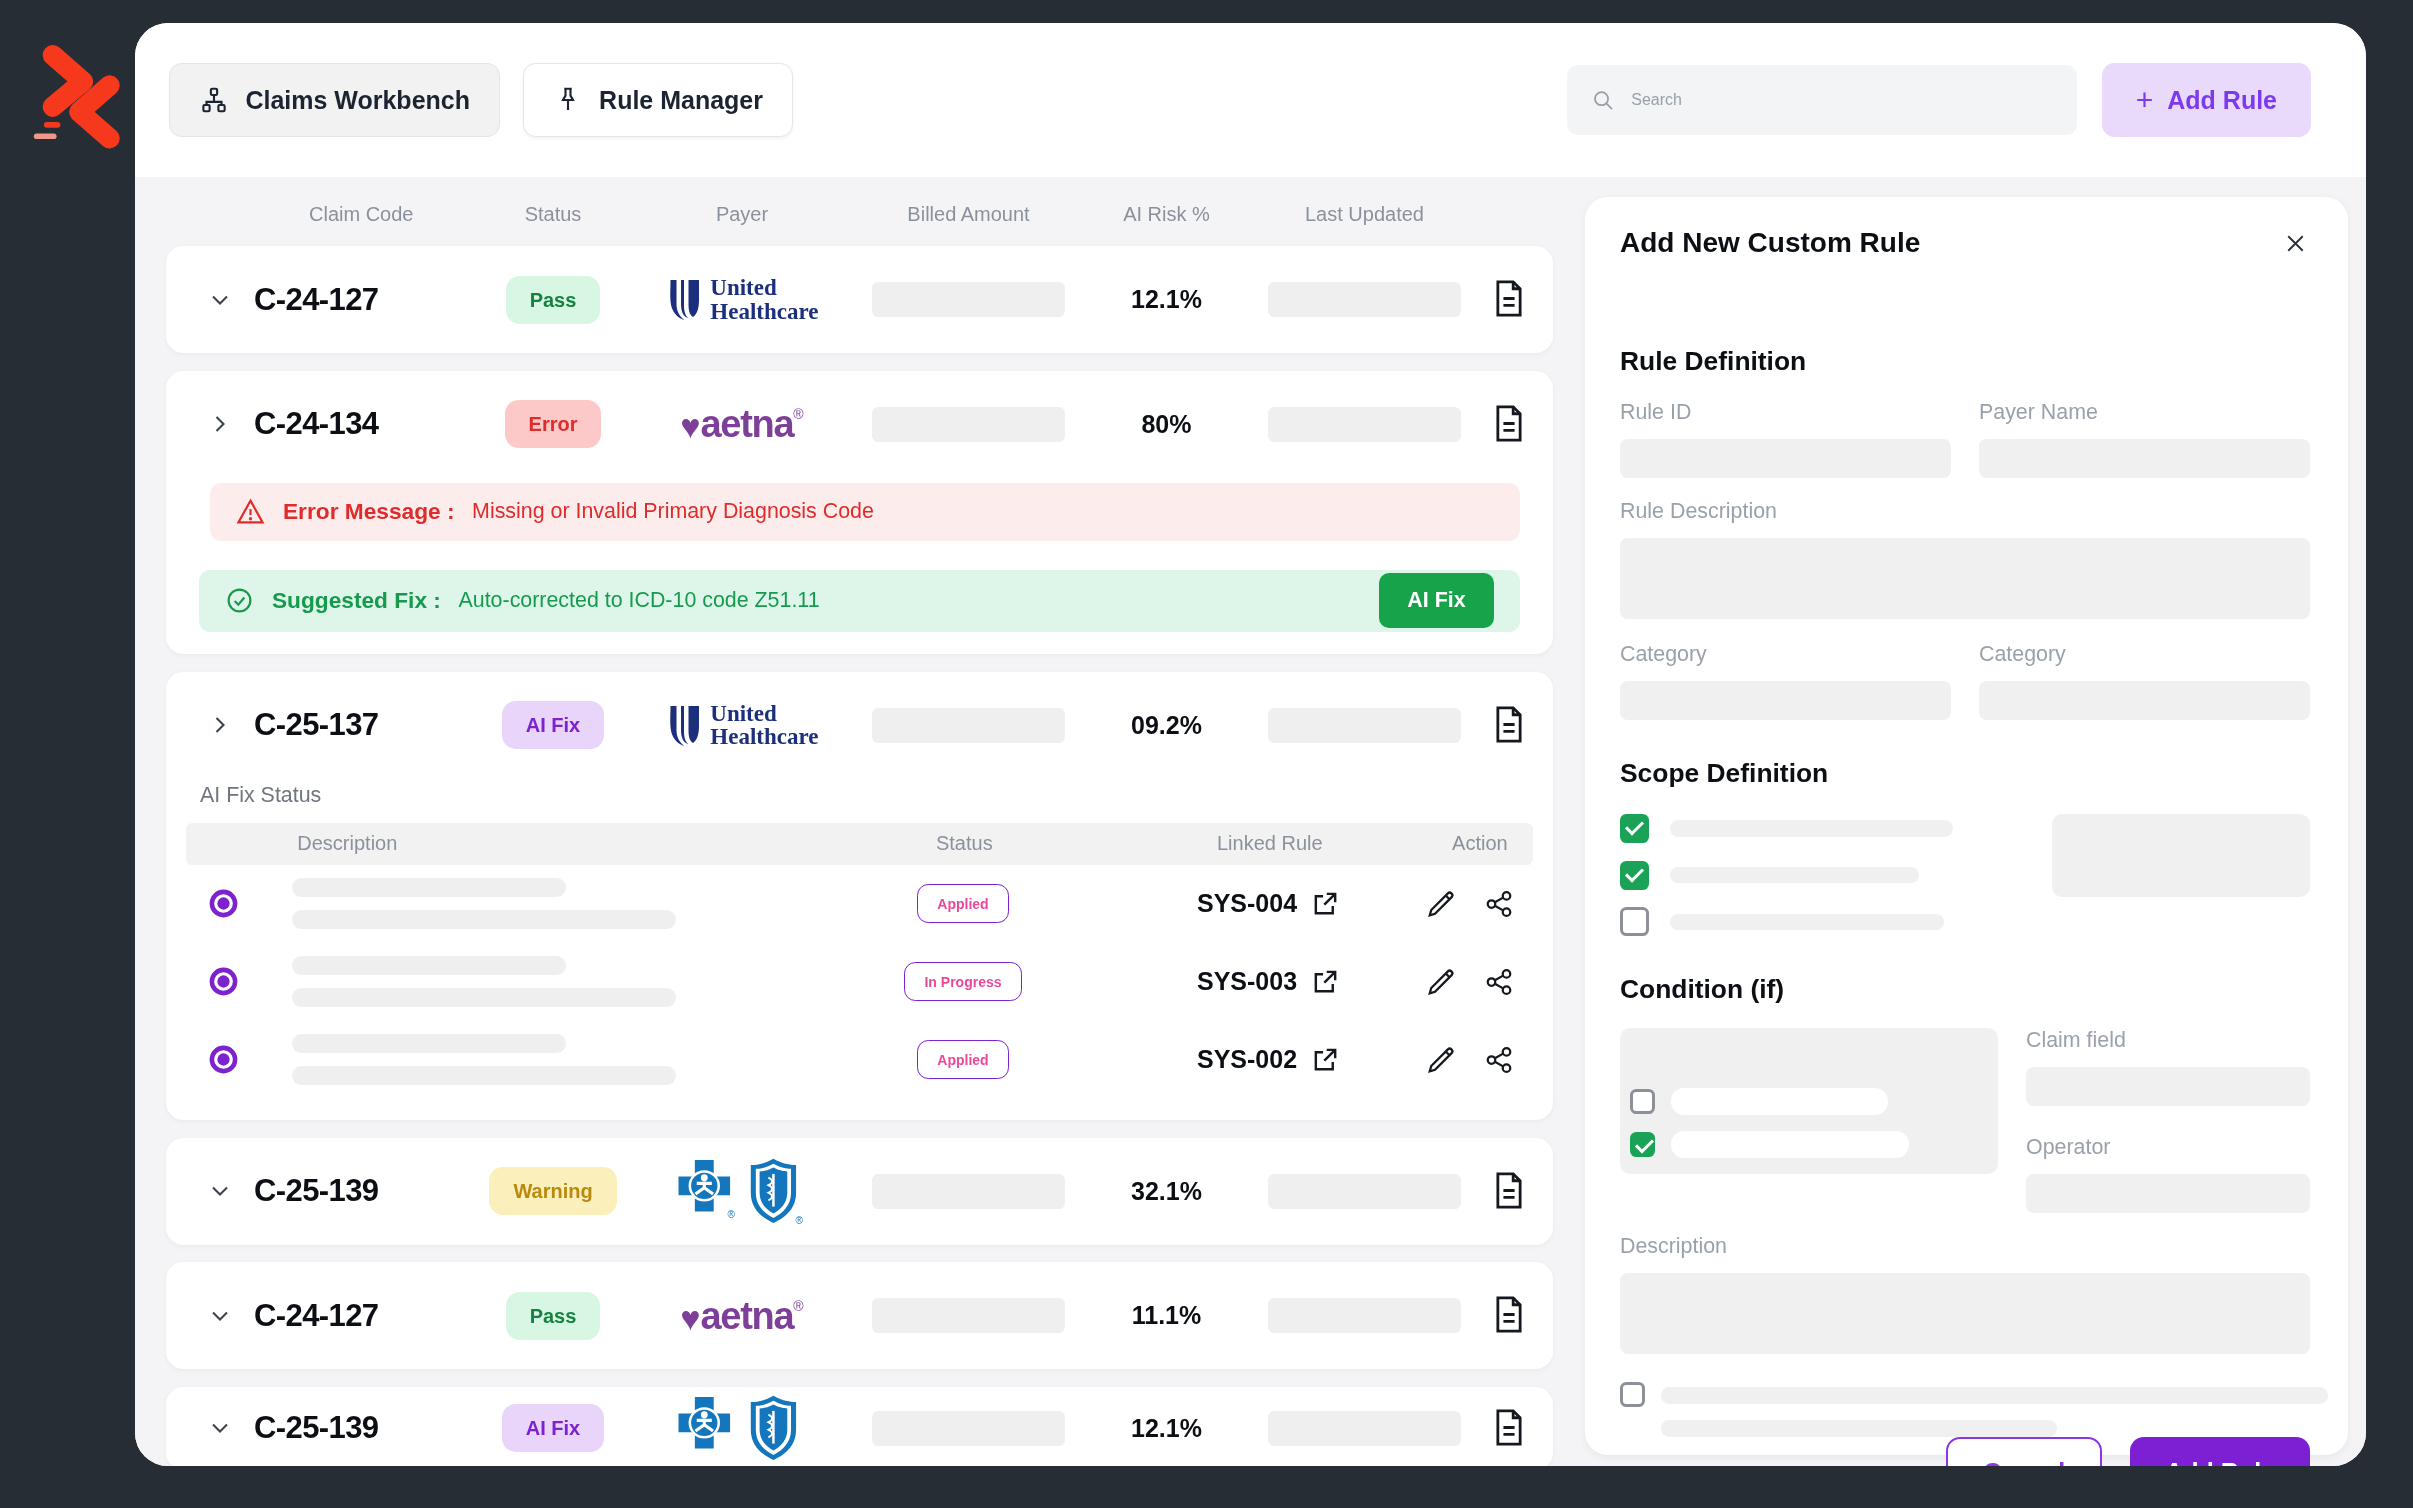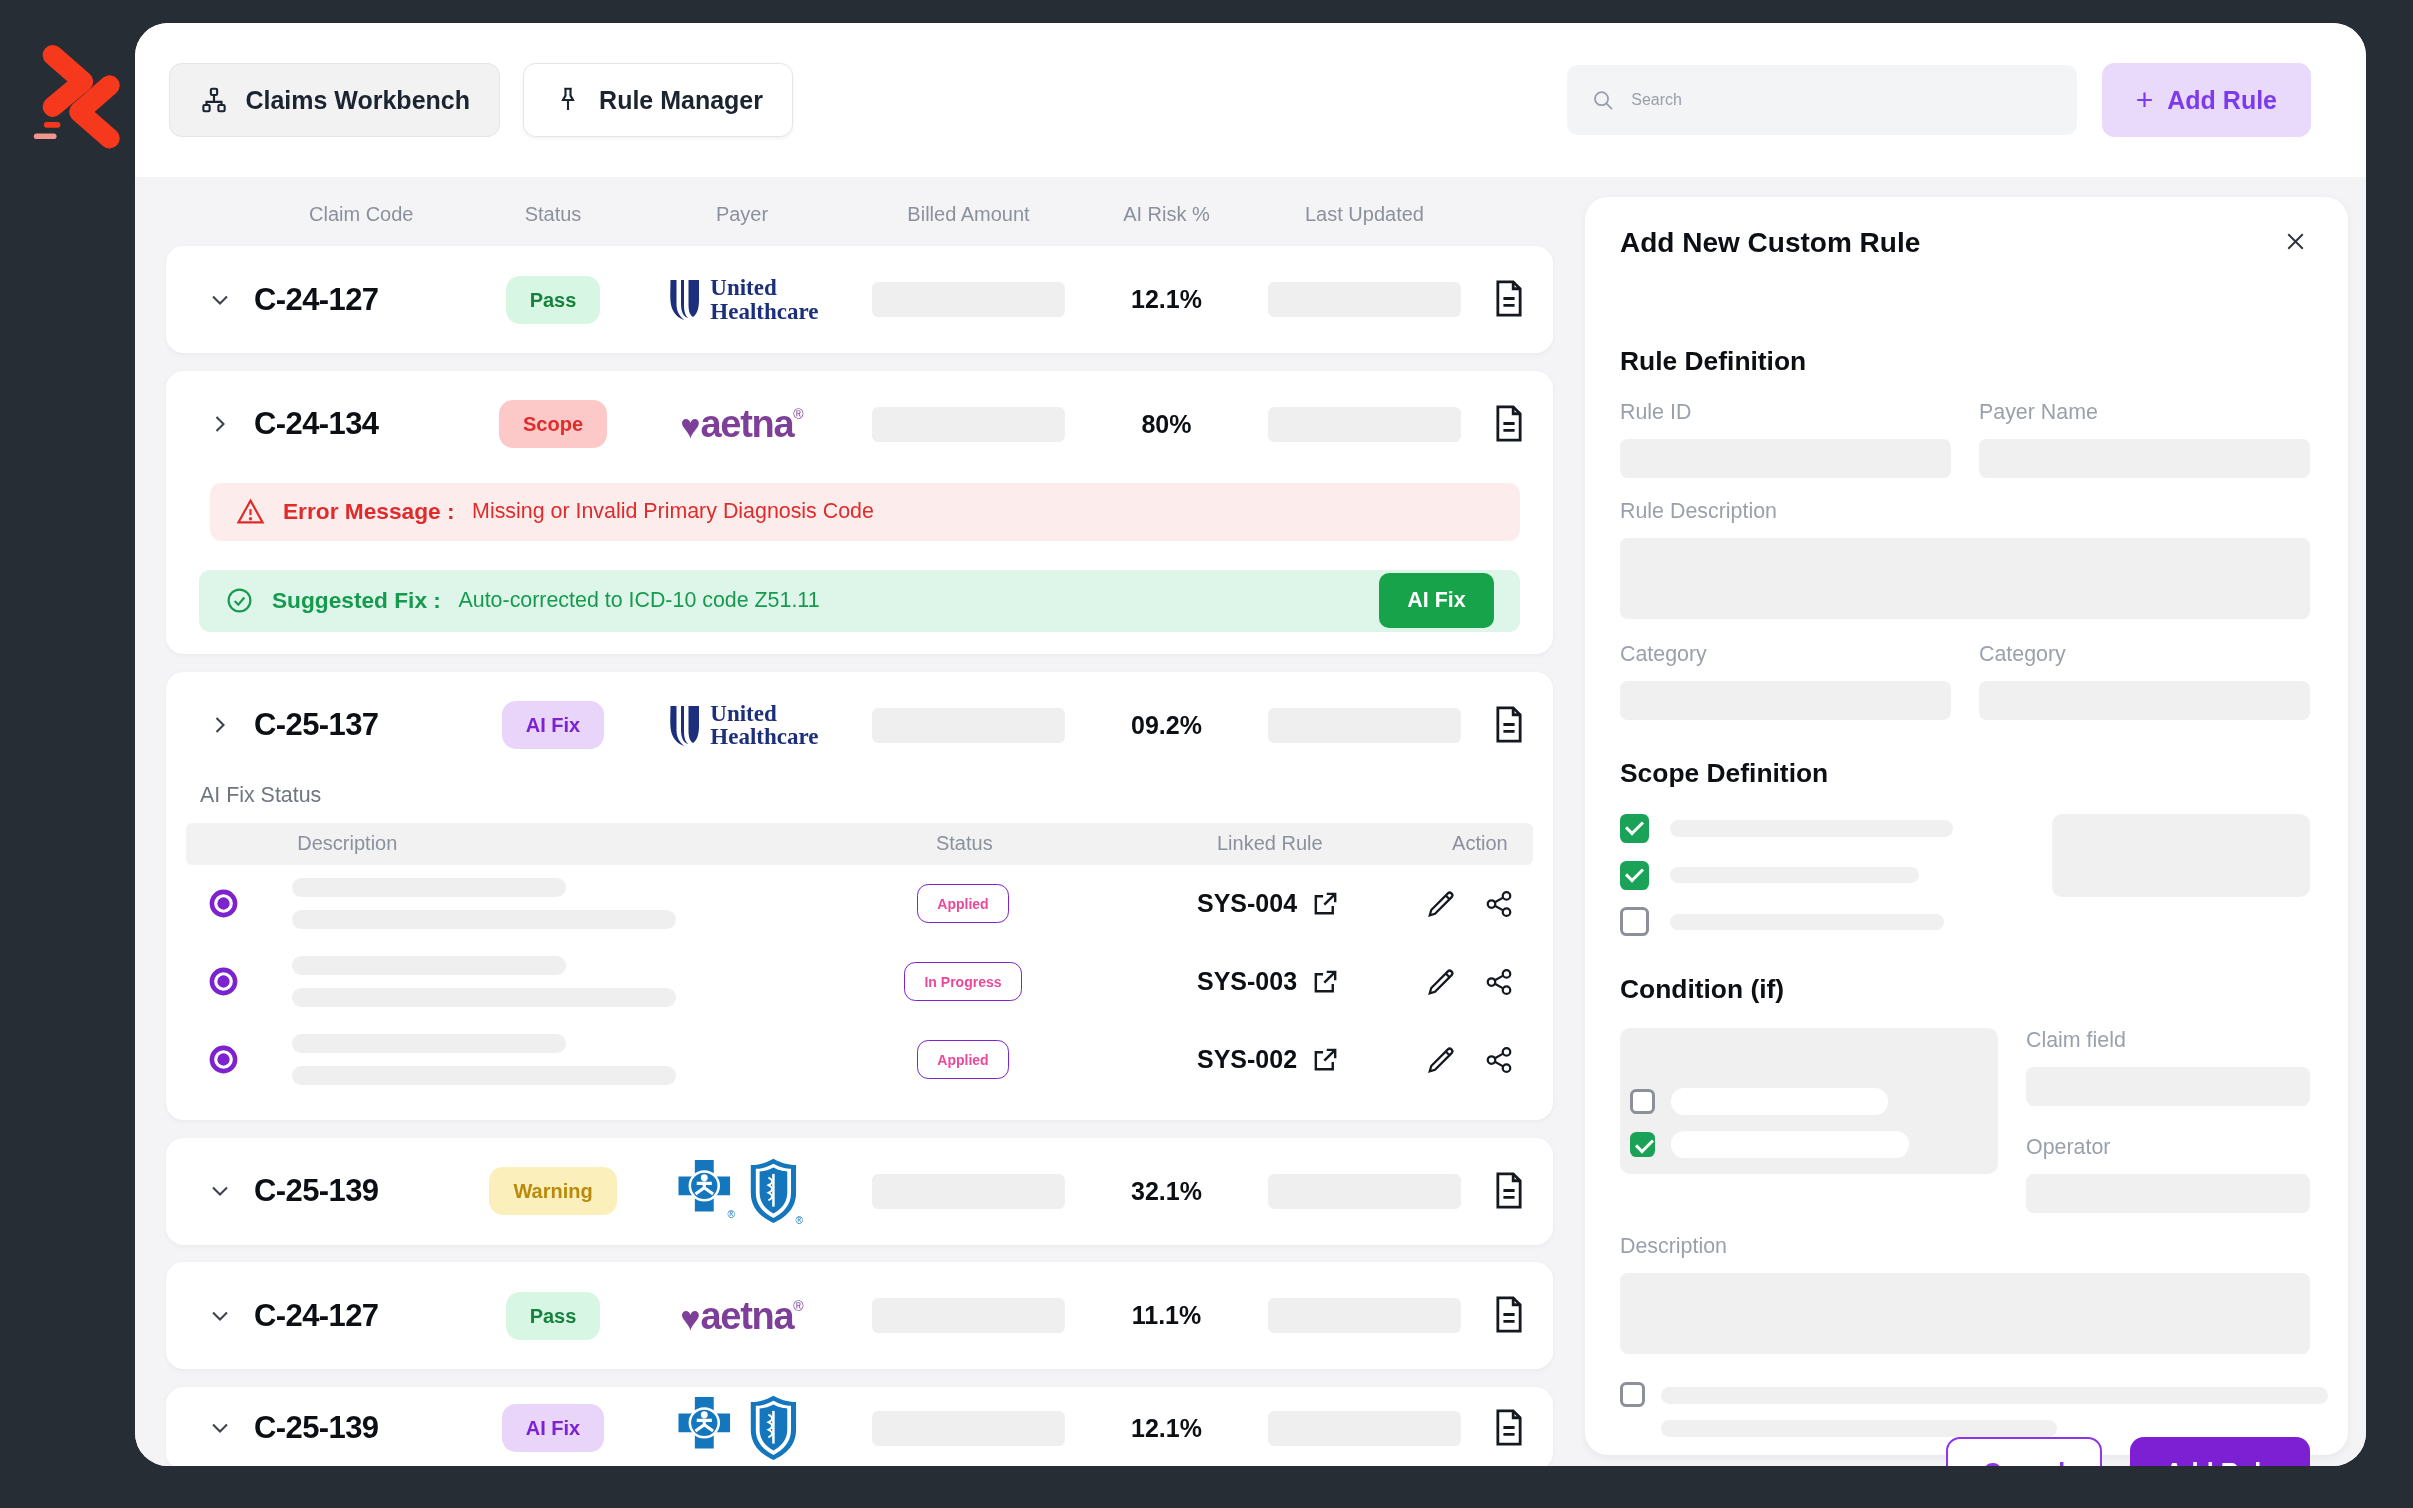--- a/index.html
+++ b/index.html
@@ -138,21 +138,21 @@
   .linked svg { width:29px; height:29px; }
   .actions { justify-self:end; display:flex; gap:28px; padding-right:21.4px; }
   .actions svg { width:30px; height:30px; cursor:pointer; }
 
   
   .panel {
     position:absolute; left:1450px; top:20px; width:763px; height:1258px;
     background:#fff; border-radius:22.7px; padding:30px 38px 33px 35px;
     display:flex; flex-direction:column; box-shadow:0 2.5px 8.8px rgba(16,24,40,.05);
   }
-  .panel-titlerow { display:flex; align-items:flex-start; justify-content:space-between; }
+  .panel-titlerow { display:flex; align-items:center; justify-content:space-between; }
   .panel-title { font-size:28px; font-weight:700; }
   .close-x { width:29px; height:29px; cursor:pointer; }
   .pskel { background:#f0f0f1; border-radius:8.2px; height:16.4px; }
   .pskel.b1 { width:491px; margin-top:28px; }
   .pskel.b2 { width:346px; margin-top:21.4px; }
   .sect { font-size:26.4px; font-weight:700; margin-top:38px; }
   .fgrid { display:grid; grid-template-columns:1fr 1fr; column-gap:28px; margin-top:22.7px; }
   .flabel { color:#9aa1ab; font-size:21.4px; }
   .finput { background:#f0f0f1; border-radius:7.6px; height:39px; margin-top:14px; }
   .ftext  { background:#f0f0f1; border-radius:7.6px; height:81px; margin-top:14px; }
@@ -296,21 +296,21 @@
       </div>
 
       <div class="card expanded">
         <div class="grid-row rowline">
           <div class="chev">
             <svg viewBox="0 0 24 24" fill="none" stroke="#3b424c" stroke-width="1.8">
                 <polyline points="9,6 15,12 9,18"></polyline>
               </svg>
           </div>
           <div class="code">C-24-134</div>
-          <div class="pill error">Scope</div>
+          <div class="pill error">Error</div>
           <div class="payer">
             <div class="aetna">
                 <span class="heart">♥</span>
                 <span class="word">aetna</span>
                 <span class="reg">®</span>
               </div>
           </div>
           <div class="skel cell-skel"></div>
           <div class="risk">80%</div>
           <div class="skel cell-skel"></div>

